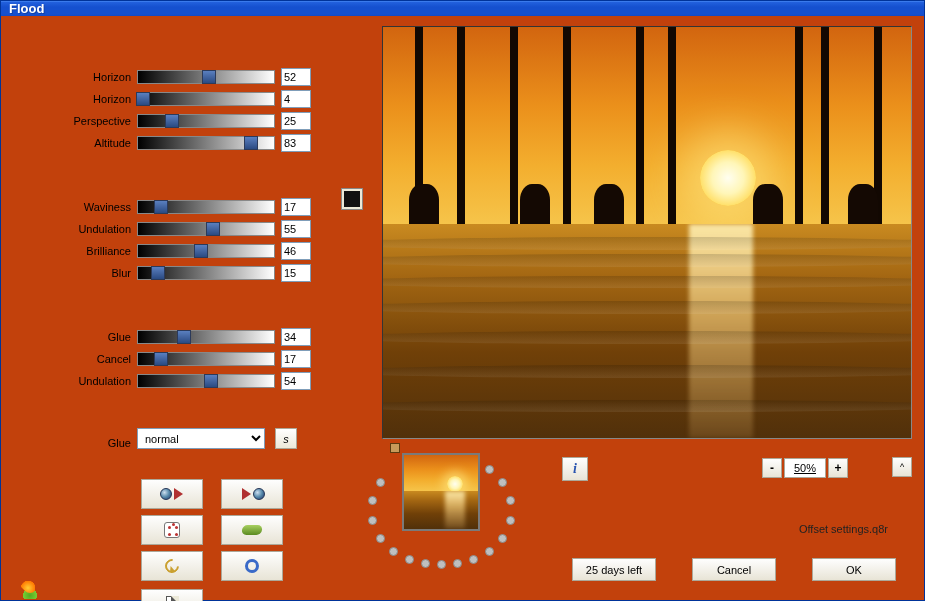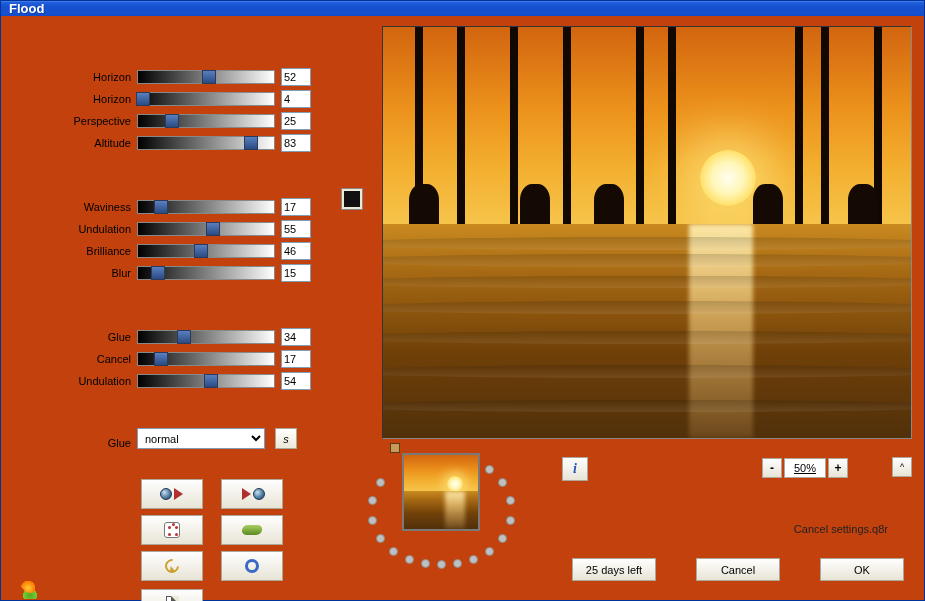--- a/index.html
+++ b/index.html
@@ -269,21 +269,21 @@
     position:absolute;right:0;top:12px;
     width:20px;height:20px;border:1px solid #aca899;
     background: linear-gradient(to bottom,#fefefe,#e8e4d6);
     display:flex;align-items:center;justify-content:center;cursor:pointer;
     font-size:9px;
   }
   .settings-label{
     position:absolute;right:24px;top:78px;font-size:11px;color:#222;
   }
   .bottom-btns{
-    position:absolute;bottom:0;right:8px;left:190px;
+    position:absolute;bottom:0;right:16px;left:190px;
     display:flex;justify-content:space-between;align-items:flex-end;
     padding-bottom:4px;
   }
   .win-btn{
     min-width:84px;height:23px;
     border:1px solid #aca899;
     background: linear-gradient(to bottom,#fefefe,#e8e4d6);
     font-size:11px;cursor:pointer;
     padding:0 12px;
   }
@@ -509,21 +509,21 @@
         <button class="info-btn">i</button>
 
         <div class="zoom-group">
           <button class="zoom-btn">-</button>
           <div class="zoom-val">50%</div>
           <button class="zoom-btn">+</button>
         </div>
 
         <button class="caret-btn">^</button>
 
-        <div class="settings-label">Cancel settings.q8r</div>
+        <div class="settings-label">Offset settings.q8r</div>
 
         <div class="bottom-btns">
           <button class="win-btn">25 days left</button>
           <button class="win-btn">Cancel</button>
           <button class="win-btn">OK</button>
         </div>
       </div>
 
     </div>
 

